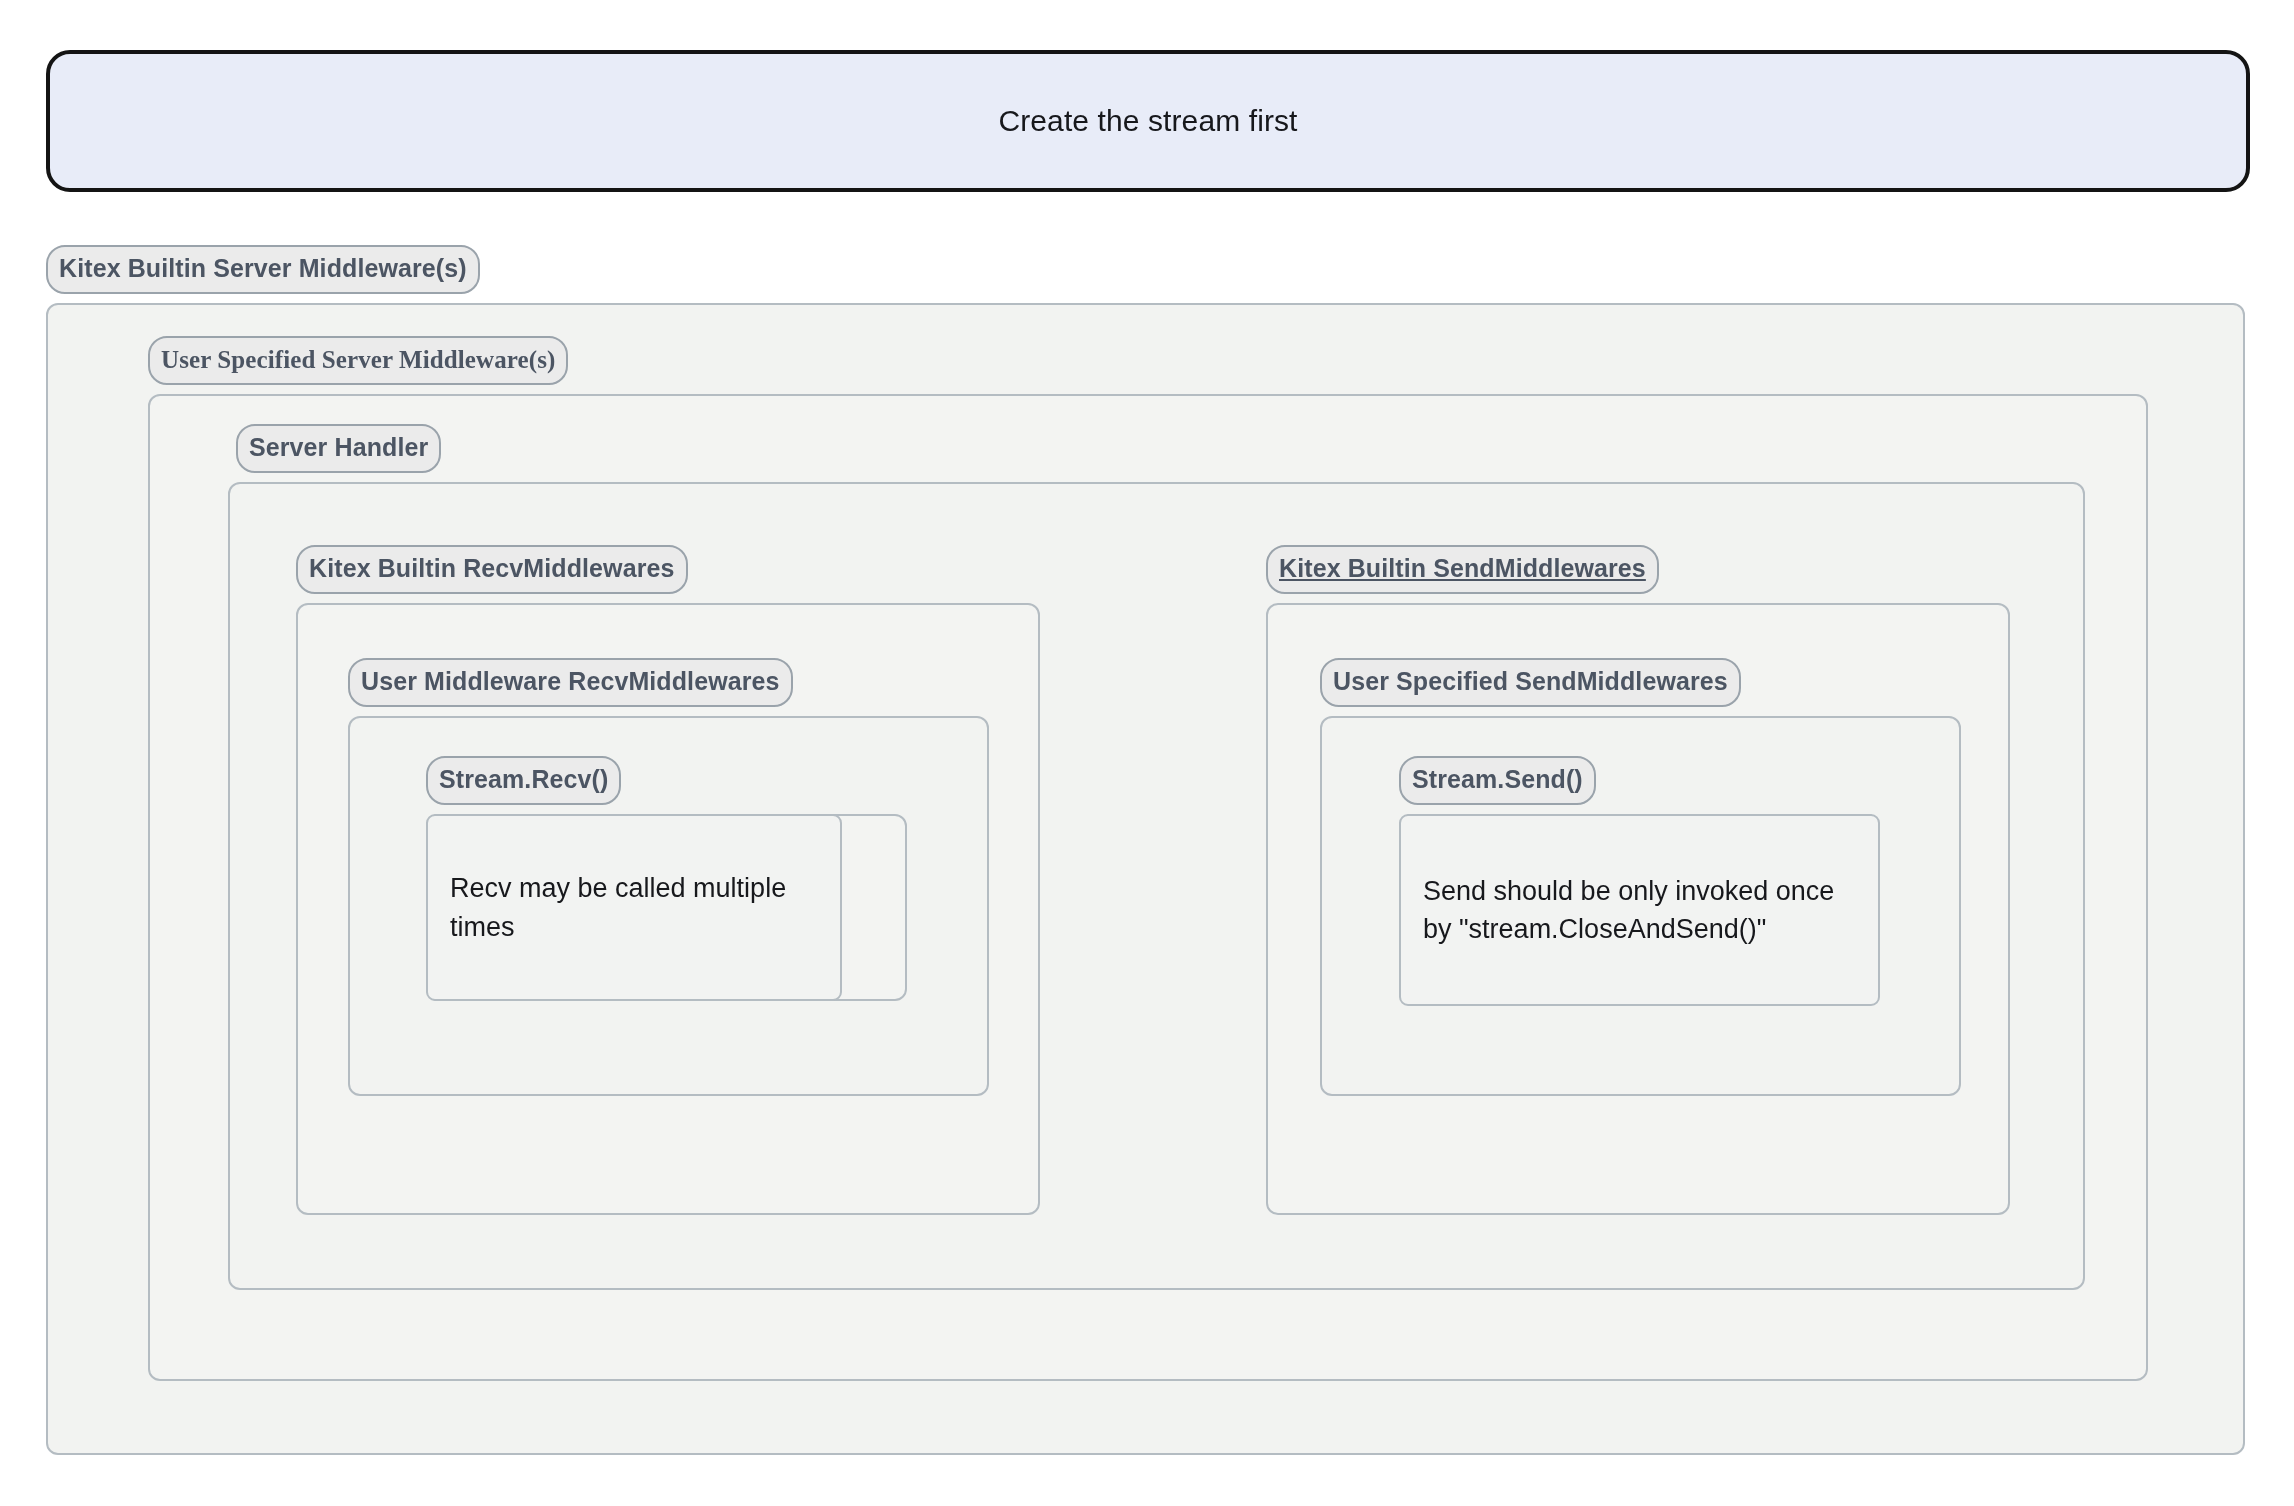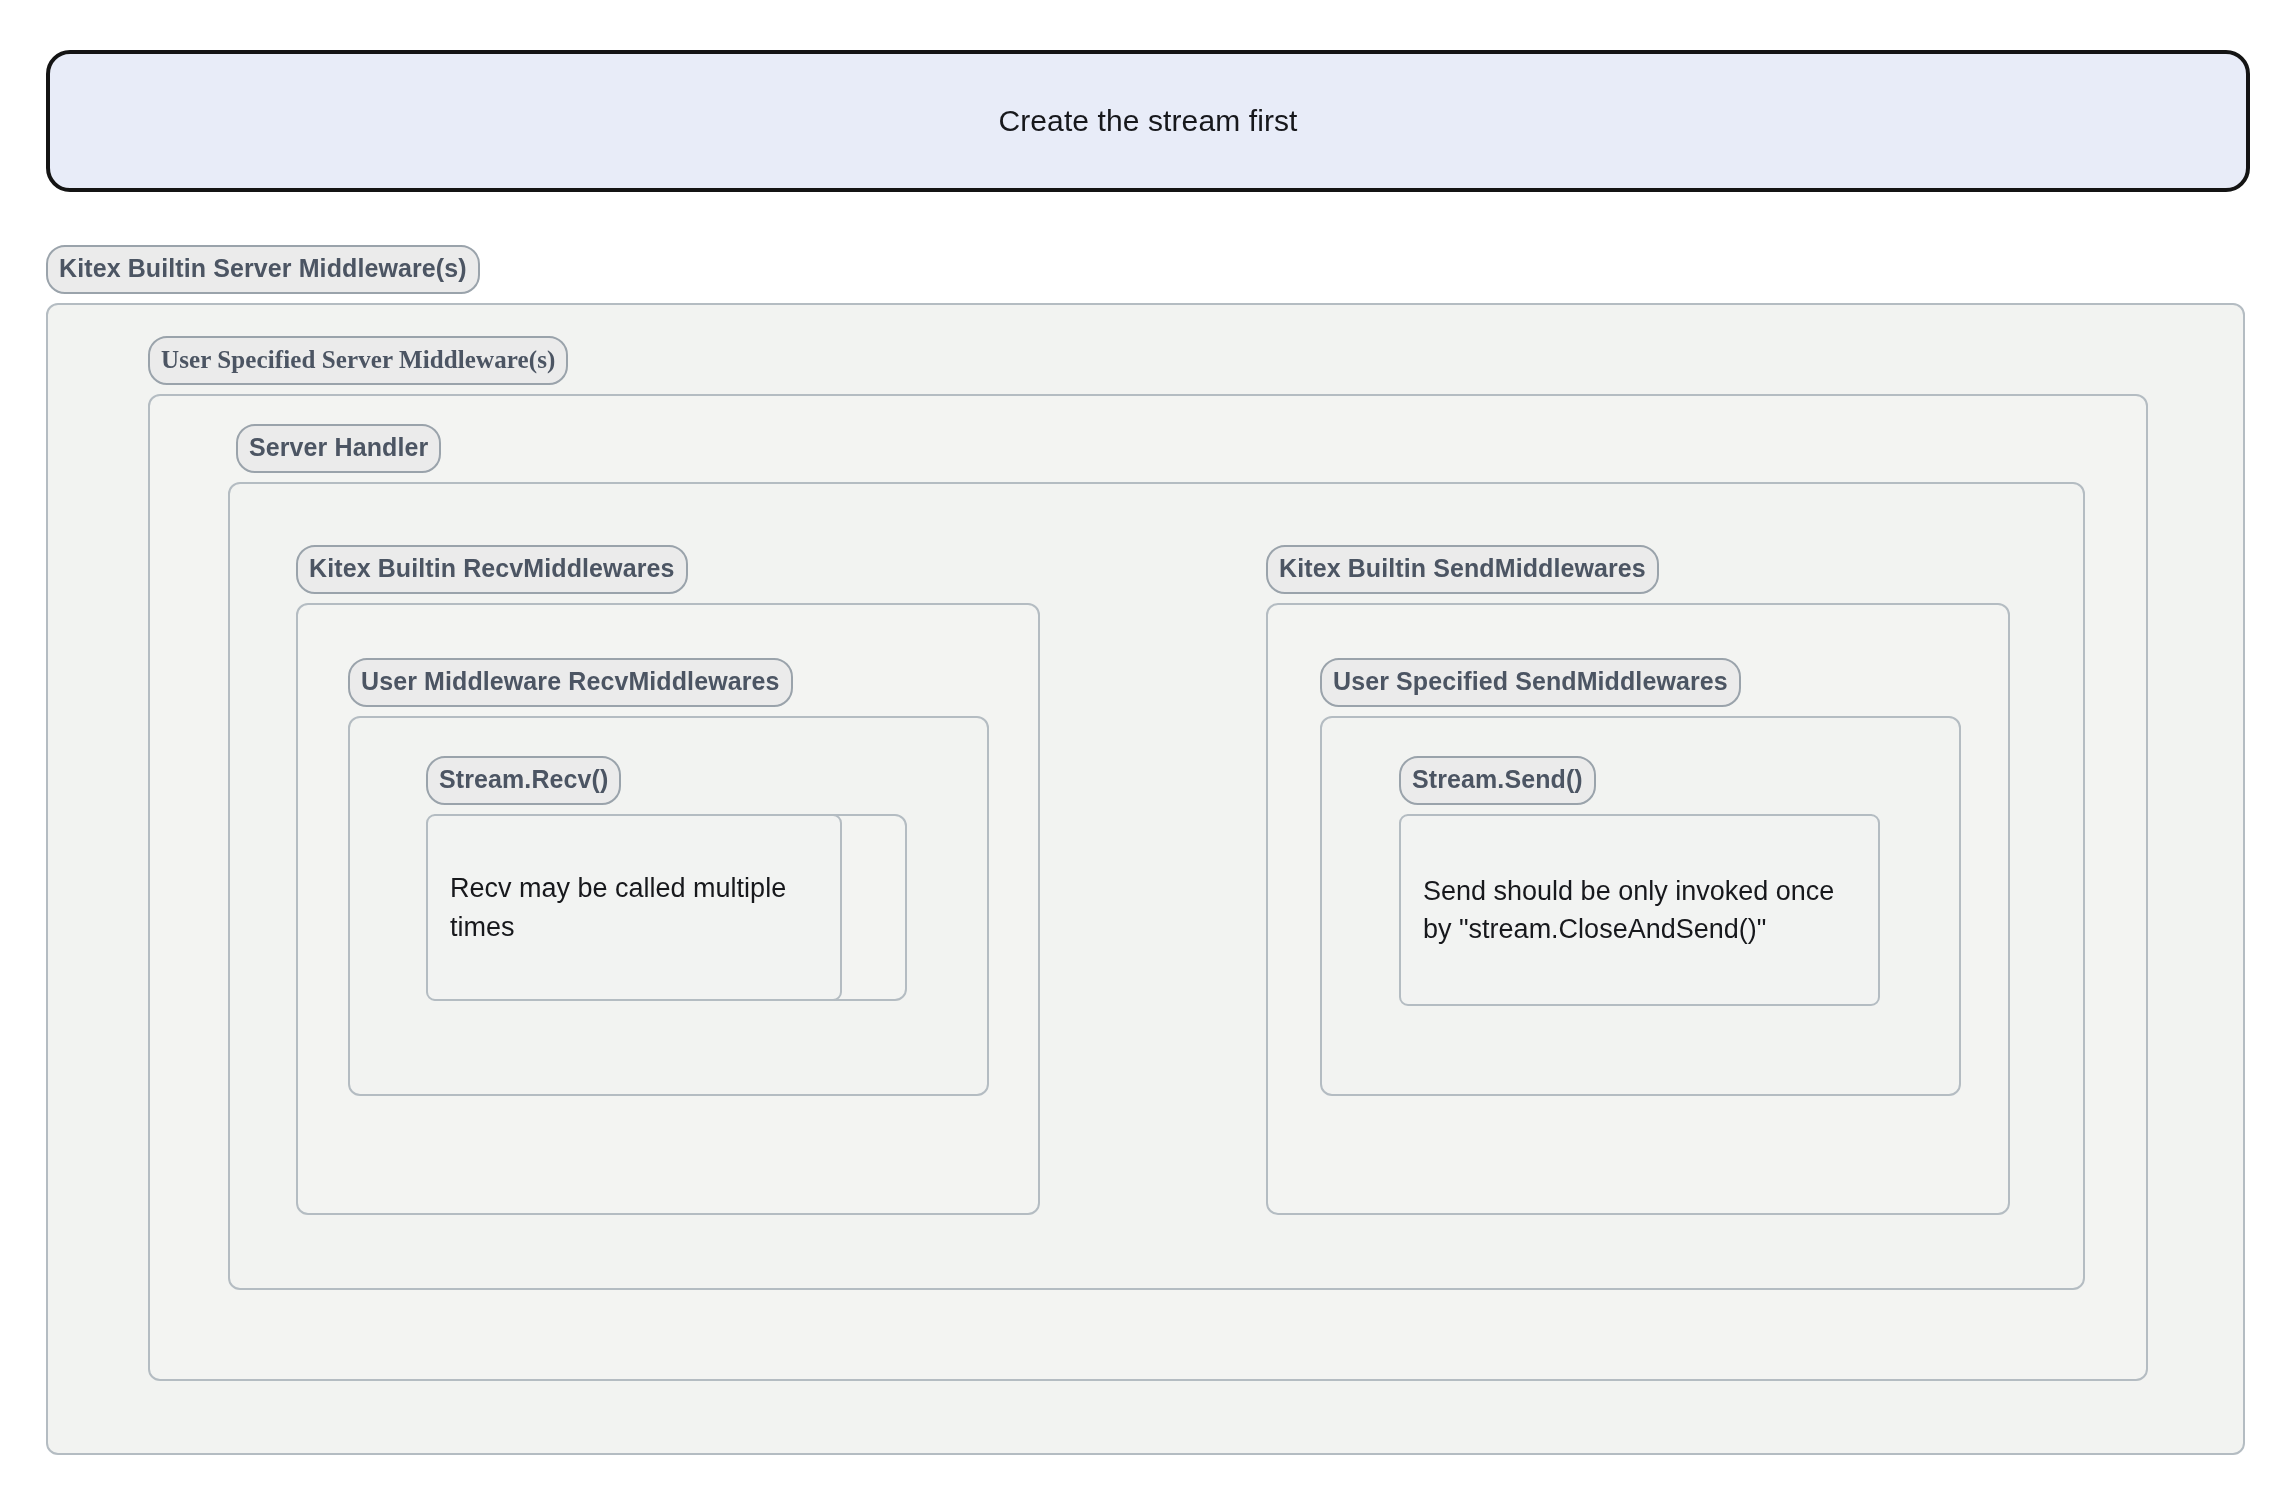--- a/index.html
+++ b/index.html
@@ -107,21 +107,21 @@
 <div class="chip" style="left:348px; top:658px;">User Middleware RecvMiddlewares</div>
 <div class="group lvl4" style="left:348px; top:716px; width:641px; height:380px;"></div>
 
 <div class="chip" style="left:426px; top:756px;">Stream.Recv()</div>
 <div class="group lvl3" style="left:426px; top:814px; width:481px; height:187px;"></div>
 
 <div class="note" style="left:426px; top:814px; width:416px; height:187px;">
   <div class="note-text">Recv may be called multiple times</div>
 </div>
 
-<div class="chip" style="left:1266px; top:545px;">Kitex Builtin SendMiddlewares</div>
+<div class="chip" style="left:1266px; top:545px;text-decoration:underline;">Kitex Builtin SendMiddlewares</div>
 <div class="group lvl3" style="left:1266px; top:603px; width:744px; height:612px;"></div>
 
 <div class="chip" style="left:1320px; top:658px;">User Specified SendMiddlewares</div>
 <div class="group lvl4" style="left:1320px; top:716px; width:641px; height:380px;"></div>
 
 <div class="chip" style="left:1399px; top:756px;">Stream.Send()</div>
 <div class="group lvl3" style="left:1399px; top:814px; width:481px; height:187px;"></div>
 
 <div class="note" style="left:1399px; top:814px; width:481px; height:192px;">
   <div class="note-text">Send should be only invoked once by "stream.CloseAndSend()"</div>

